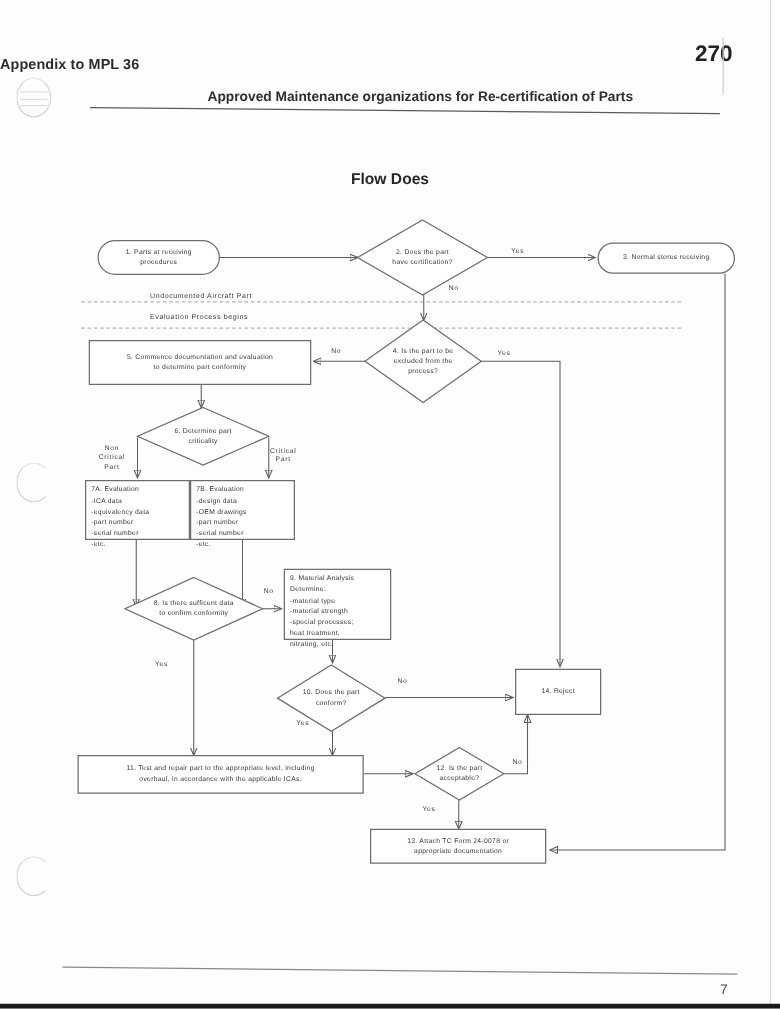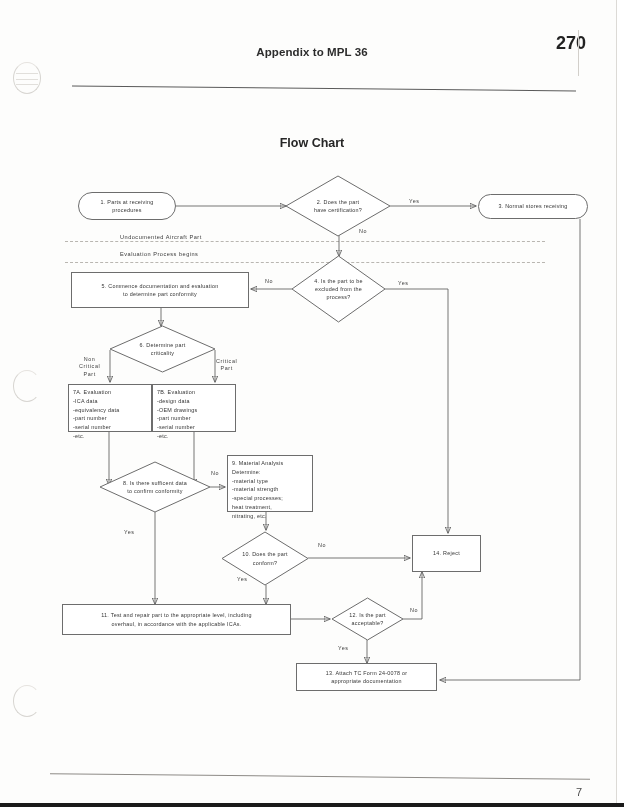--- a/index.html
+++ b/index.html
@@ -12,21 +12,21 @@
   .bottom-dark{position:absolute;left:0;right:0;bottom:0;height:4px;background:#1a1a1a;}
   .right-edge{position:absolute;top:0;bottom:4px;right:0;width:7px;background:#fff;
               border-left:1px solid #dcdad6;}
   .hole{position:absolute;width:26px;height:30px;border:1px solid #cbc8c3;
         border-radius:50%;border-right-color:transparent;border-top-color:#dedbd6;
         opacity:.75;}
   .hole.full{border-right-color:#cbc8c3;}
   .hole .slit{position:absolute;left:2px;right:2px;height:1px;background:#d8d5d0;}
 
   
-  .hdr-title{position:absolute;left:0;right:0;text-align:center;
+  .hdr-title{position:absolute;left:0;right:0;
              font-size:11.5px;font-weight:bold;color:#2c2c2c;letter-spacing:.1px;}
   .hdr-sub{position:absolute;font-size:11px;font-weight:bold;color:#2f2f2f;
            white-space:nowrap;}
   .pagenum{position:absolute;font-size:18px;font-weight:bold;color:#222;}
   .rule{position:absolute;height:1px;background:#5a5a5a;}
   .chart-title{position:absolute;left:0;right:0;text-align:center;
                font-size:12.5px;font-weight:bold;color:#262626;}
   .footer-num{position:absolute;font-size:11px;color:#4a4a4a;}
   .node{position:absolute;box-sizing:border-box;display:flex;
         align-items:center;justify-content:center;text-align:center;
@@ -64,23 +64,24 @@
       <div class="slit" style="top:16px;"></div>
       <div class="slit" style="top:21px;"></div>
   </div>
   <div class="hole" style="left:13px;top:370px;"></div>
   <div class="hole" style="left:13px;top:685px;"></div>
 
   <div class="hdr-title" style="top:46px;">Appendix to MPL 36</div>
   <div class="pagenum" style="left:556px;top:33px;">270</div>
   <div class="rule" style="left:578px;top:30px;width:1px;height:46px;background:#d2cfca;"></div>
 
+  <div class="hdr-sub" style="left:166px;top:72px;">Approved Maintenance organizations for Re-certification of Parts</div>
   <div class="rule" style="left:72px;top:88px;width:504px;transform:rotate(0.55deg);"></div>
 
-  <div class="chart-title" style="top:136px;">Flow Chart</div>
+  <div class="chart-title" style="top:136px;">Flow Does</div>
 
   <div class="rule" style="left:50px;top:776px;width:540px;background:#8d8a86;transform:rotate(0.6deg);"></div>
   <div class="footer-num" style="left:576px;top:786px;">7</div>
 
   <div class="divider" style="left:65px;top:241px;width:480px;"></div>
   <div class="divider" style="left:65px;top:262px;width:480px;"></div>
   <div class="divlabel" style="left:120px;top:234px;">Undocumented Aircraft Part</div>
   <div class="divlabel" style="left:120px;top:251px;">Evaluation Process begins</div>
 
   <svg class="links">

